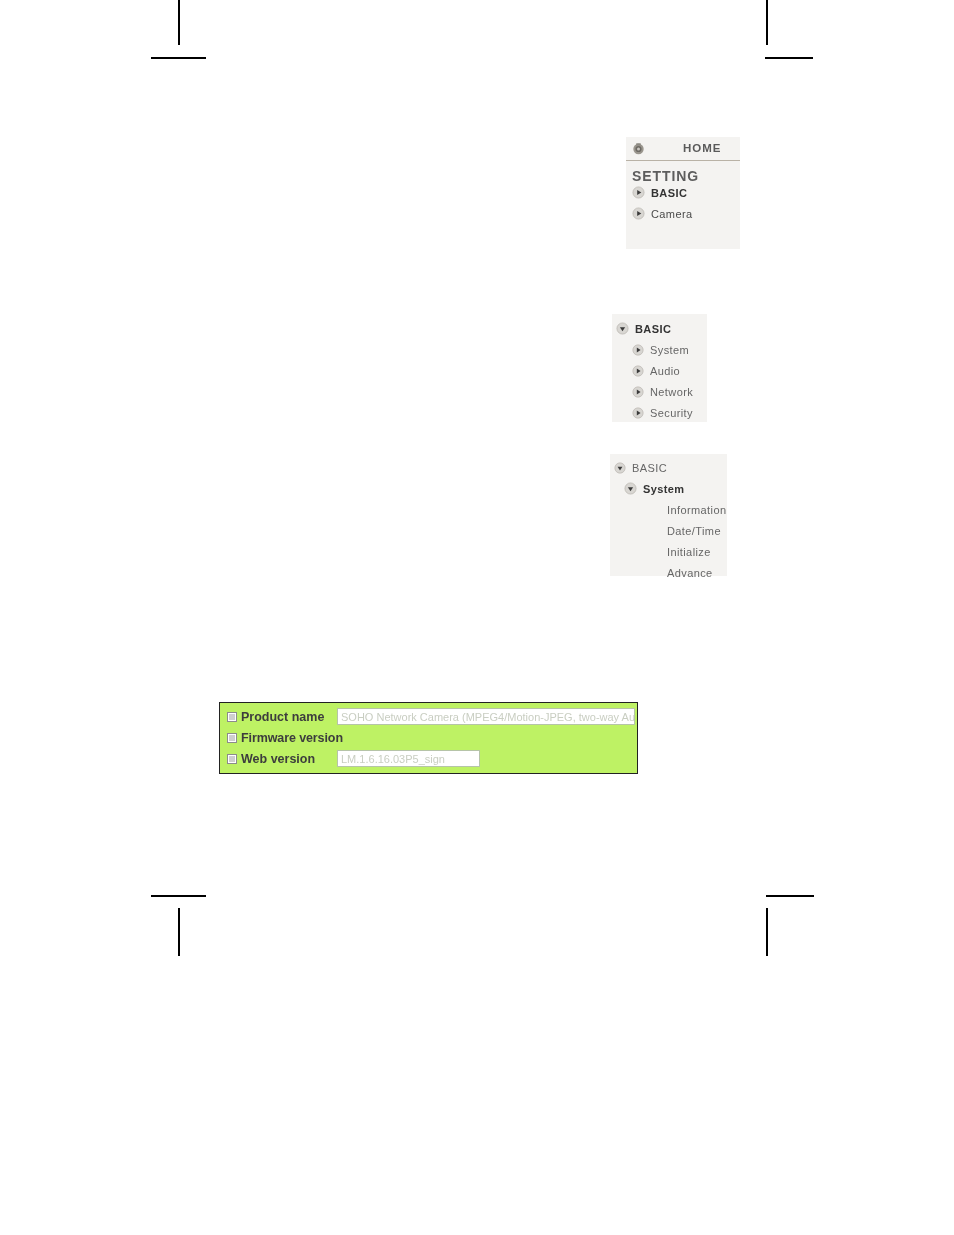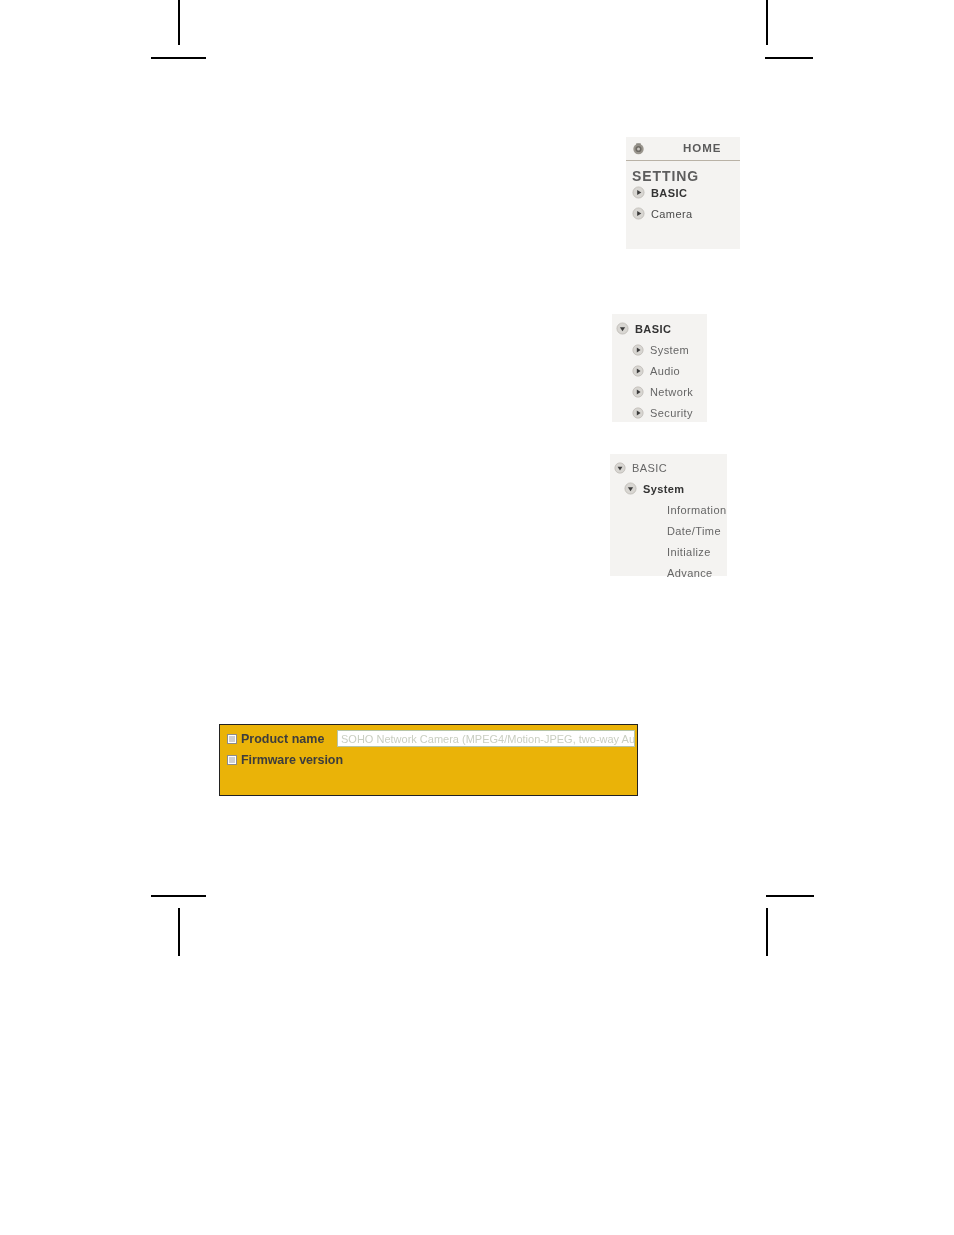--- a/index.html
+++ b/index.html
@@ -118,25 +118,25 @@
     height: 122px;
   }
   #panel-system .lvl0 { padding-left: 4px; }
   #panel-system .lvl1 { padding-left: 14px; }
   #panel-system .lvl2 { padding-left: 57px; }
 
   
   #info-table {
     position: absolute;
     left: 219px;
-    top: 724px;
+    top: 702px;
     width: 419px;
     height: 72px;
     border: 1px solid #222222;
-    background: #eab308;
+    background: #bef264;
     box-sizing: border-box;
     padding: 3px 0 0 0;
   }
   .info-row {
     display: flex;
     align-items: center;
     height: 21px;
   }
   .info-label {
     display: flex;
@@ -348,13 +348,20 @@
     <div class="info-field field-product">SOHO Network Camera (MPEG4/Motion-JPEG, two-way Audio, CM</div>
   </div>
 
   <div class="info-row info-row-firmware">
     <div class="info-label">
       <span class="bullet-box"></span>
       <span>Firmware version</span>
     </div>
   </div>
 
+  <div class="info-row">
+    <div class="info-label">
+      <span class="bullet-box"></span>
+      <span>Web version</span>
+    </div>
+    <div class="info-field field-web">LM.1.6.16.03P5_sign</div>
+  </div>
 </div>
 
 </body></html>

